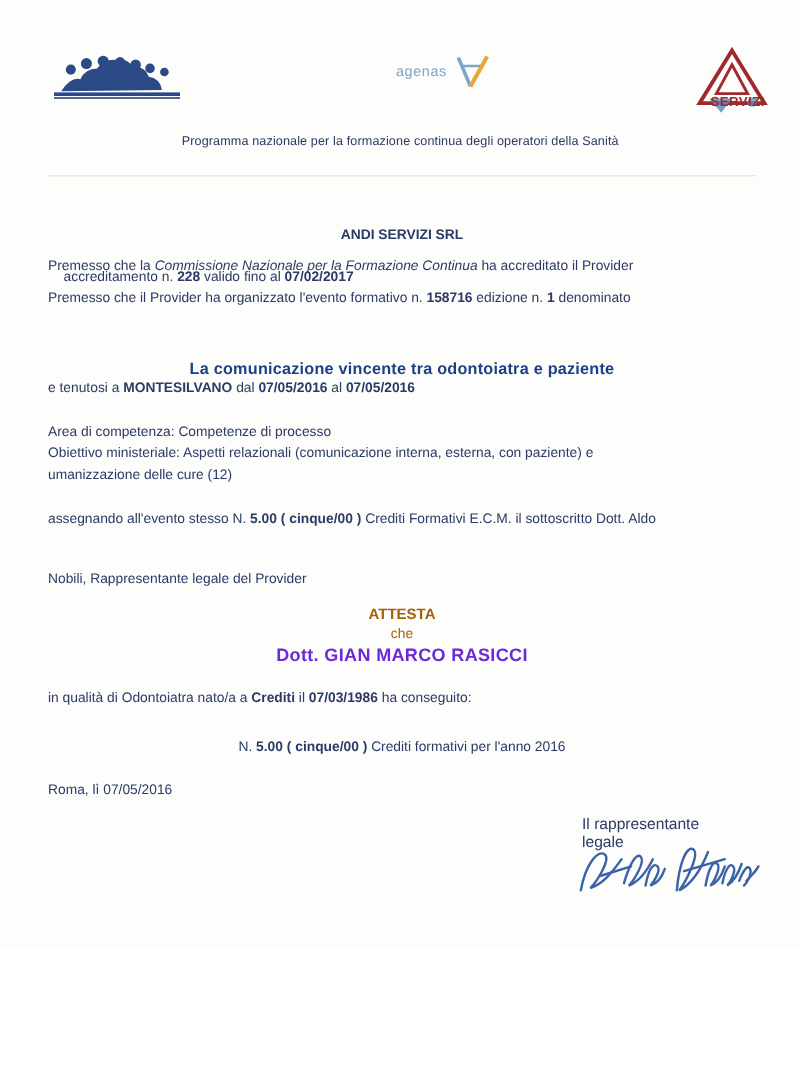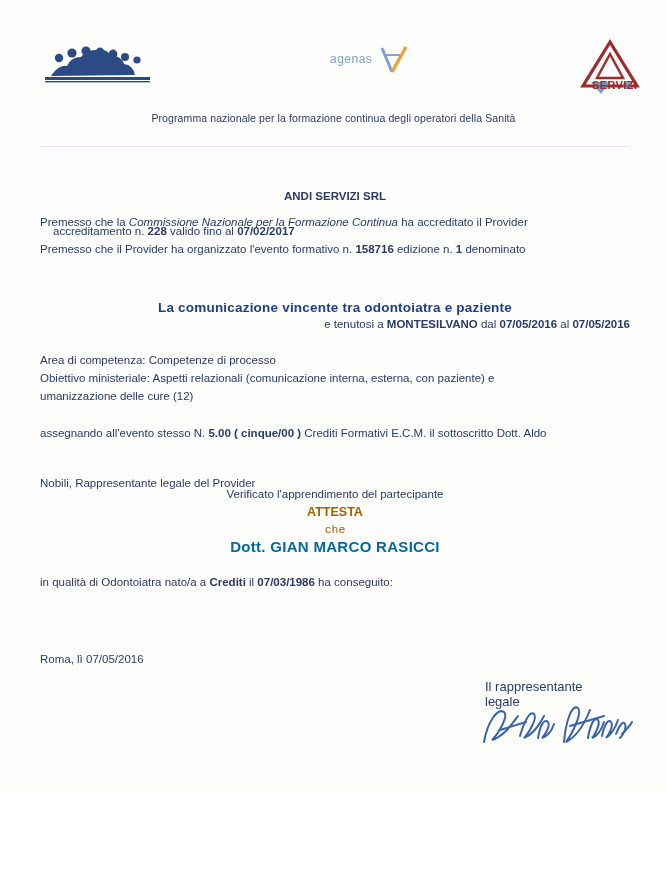--- a/index.html
+++ b/index.html
@@ -136,21 +136,21 @@
   .l-evento-title {
     top: 279px;
     text-align: center;
     font-weight: bold;
     font-size: 13.5px;
     color: #1c3f86;
     letter-spacing: 0.2px;
     margin-top: 20px;
   }
 
-  .l-tenutosi { top: 316px; text-align: right; }
+  .l-tenutosi { top: 316px; }
 
   .l-area { top: 352px; }
   .l-obiettivo { top: 370px; }
   .l-obiettivo2 { top: 388px; }
 
   .l-assegnando { top: 425px; }
   .l-assegnando2 { top: 443px; margin-top: 32px; }
 
   .l-verificato {
     top: 486px;
@@ -159,28 +159,27 @@
   .l-attesta {
     top: 504px;
     text-align: center;
     font-weight: bold;
     font-size: 12.5px;
   }
   .l-che {
     top: 521px;
     text-align: center;
     font-size: 11.5px;
-    font-family: Liberation Mono, monospace;
   }
   .l-nome {
     top: 538px;
     text-align: center;
     font-weight: bold;
     font-size: 15px;
-    color: #0369a1;
+    color: #6d28d9;
     letter-spacing: 0.3px;
   }
 
   .l-qualita { top: 574px; }
 
   .l-crediti {
     top: 615px;
     text-align: center;
     font-size: 11.5px;
   }
@@ -285,29 +284,31 @@
   <div class="body-text l-obiettivo blue">
     <span>Obiettivo ministeriale: </span><span>Aspetti relazionali (comunicazione interna, esterna, con paziente) e</span>
   </div>
   <div class="body-text l-obiettivo2 blue">umanizzazione delle cure (12)</div>
 
   <div class="body-text l-assegnando blue">
     <span>assegnando all'evento stesso N. </span><span class="bold">5.00</span><span class="bold"> ( cinque/00 ) </span><span>Crediti Formativi E.C.M. il sottoscritto Dott. Aldo</span>
   </div>
   <div class="body-text l-assegnando2 blue">Nobili, Rappresentante legale del Provider</div>
 
-  <div class="body-text l-verificato blue">Verificato l'apprendimento del partecipante</div>
   <div class="body-text l-attesta">ATTESTA</div>
   <div class="body-text l-che">che</div>
   <div class="body-text l-nome">Dott. GIAN MARCO RASICCI</div>
 
   <div class="body-text l-qualita blue">
     <span>in qualità di Odontoiatra nato/a a </span><span class="bold">Crediti</span><span> il </span><span class="bold">07/03/1986</span><span> ha conseguito:</span>
   </div>
 
+  <div class="body-text l-crediti blue">
+    <span>N. </span><span class="bold">5.00</span><span class="bold"> ( cinque/00 ) </span><span>Crediti formativi per l'anno </span><span>2016</span>
+  </div>
 
   <div class="body-text l-roma blue">
     <span>Roma, lì </span><span>07/05/2016</span>
   </div>
 
   <div class="firma-label">Il rappresentante legale</div>
 
   <div class="signature">
     <svg width="160" height="70" viewBox="0 0 160 70">
       <g fill="none" stroke="#3a63a8" stroke-width="2" stroke-linecap="round">

